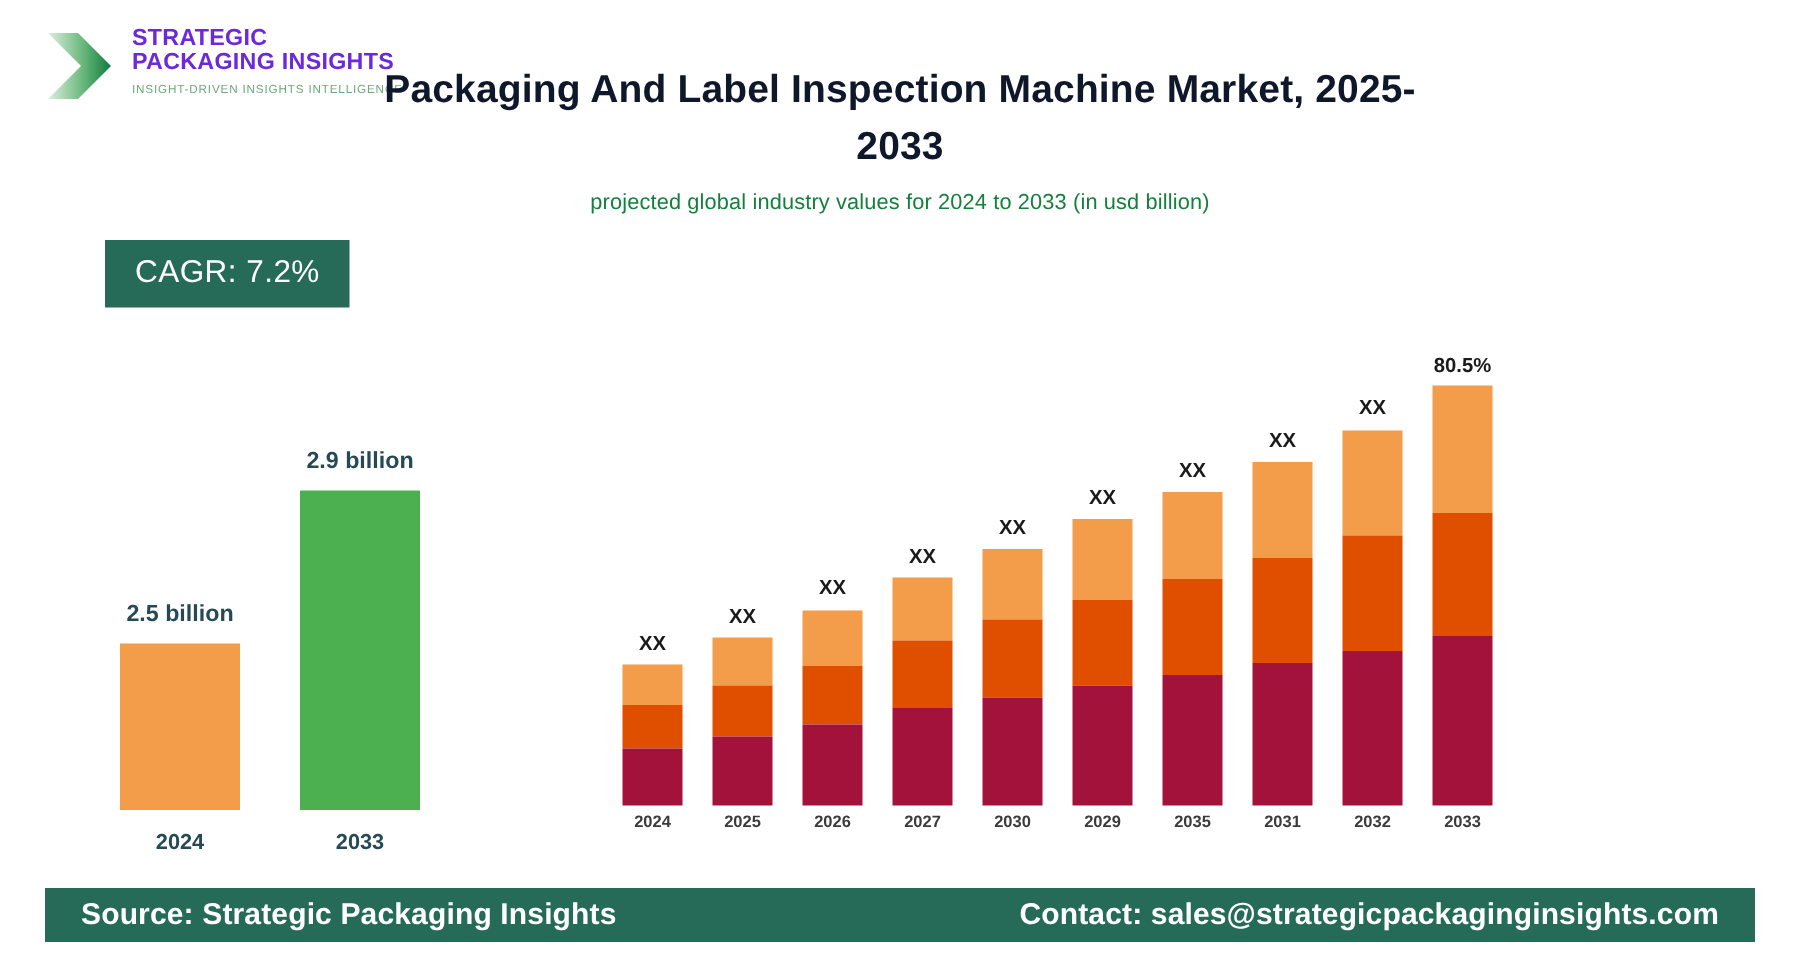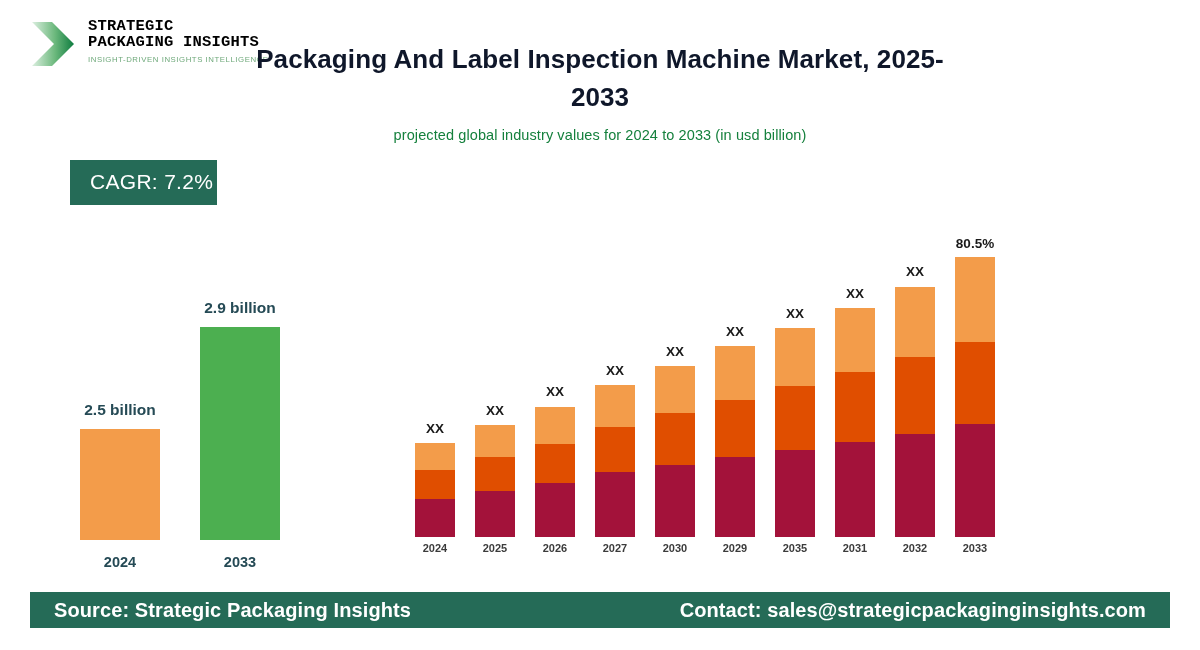--- a/index.html
+++ b/index.html
@@ -10,42 +10,42 @@
     overflow: hidden;
   }
   #page { position: relative; width: 1200px; height: 650px; background:#fff; }
 
   
   #logo { position:absolute; left:30px; top:14px; width:220px; height:62px; }
   #logo-mark { position:absolute; left:0; top:4px; width:50px; height:52px; }
   #logo-text { position:absolute; left:58px; top:4px; }
   .logo-line {
     font-size:15.5px; font-weight:bold; letter-spacing:0.2px;
-    color:#000000; line-height:16px; white-space:nowrap;font-family:Liberation Mono, monospace;
+    color:#6d28d9; line-height:16px; white-space:nowrap;
   }
   #logo-tag {
     margin-top:5px; font-size:7.8px; letter-spacing:0.55px;
     color:#6FA97B; white-space:nowrap;
   }
 
   
   #title-block { position:absolute; left:230px; top:40px; width:740px; text-align:center; }
   #chart-title {
     font-size:26px; font-weight:bold; color:#0f172a;
     line-height:38px; letter-spacing:0.1px;
   }
   #chart-subtitle {
     margin-top:11px; font-size:14.5px; color:#15803d; letter-spacing:0.1px;
   }
 
   
   #cagr-badge {
     position:absolute; left:70px; top:160px;
     background:#256B57; color:#ffffff;
-    padding:10px 4px 11px 20px;
+    padding:10px 20px 11px 20px;
     font-size:21px; letter-spacing:0.3px;
     white-space:nowrap;
   }
 
   
   #compare-panel { position:absolute; left:50px; top:300px; width:230px; height:270px; }
   .cmp-bar { position:absolute; bottom:30px; width:80px; }
   .cmp-value {
     position:absolute; width:170px; text-align:center;
     font-size:15.5px; font-weight:bold; color:#254A55; white-space:nowrap;

